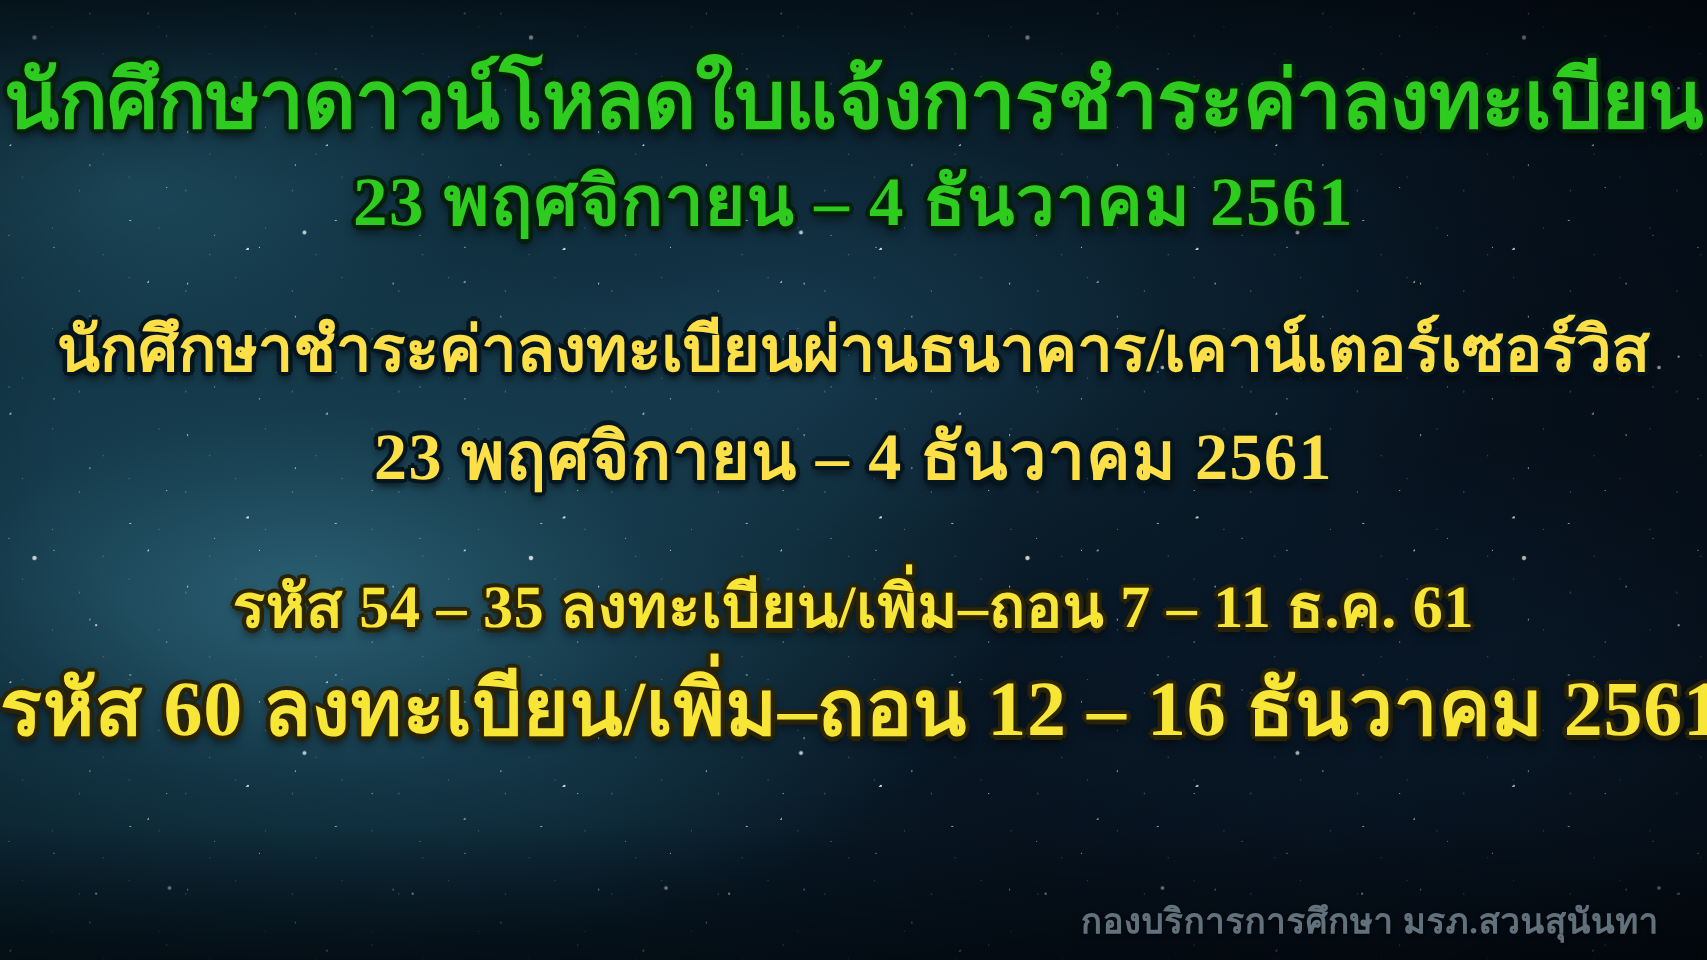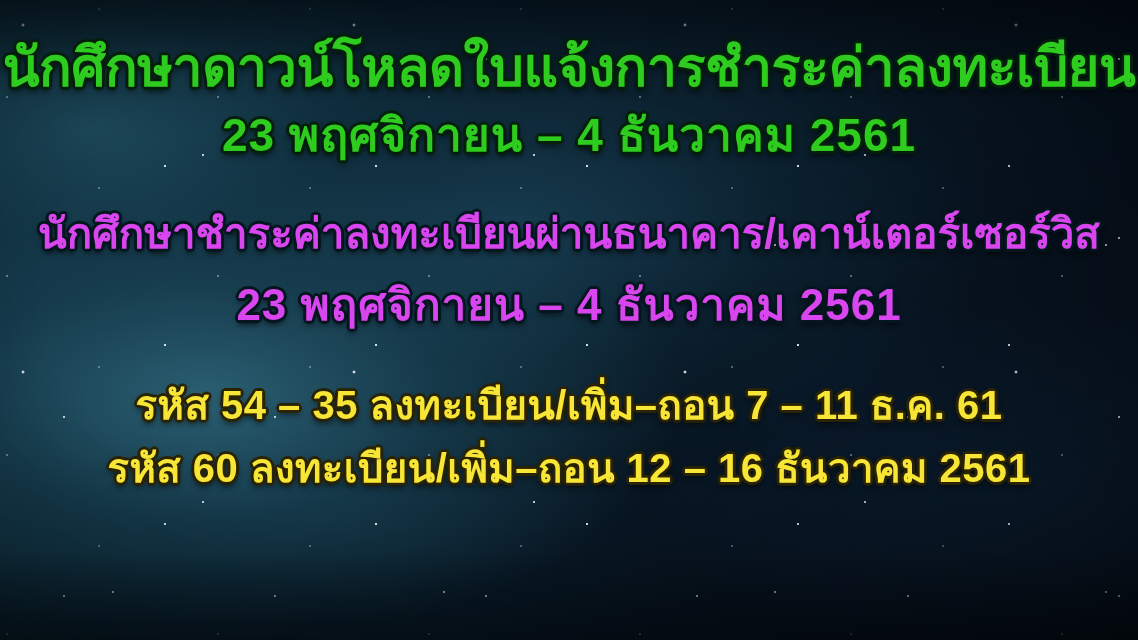--- a/index.html
+++ b/index.html
@@ -8,21 +8,21 @@
     padding: 0;
     background: #000;
   }
 
   
   .poster {
     position: relative;
     width: 1138px;
     height: 640px;
     overflow: hidden;
-    font-family: Liberation Sans, sans-serif;
+    font-family: Liberation Serif, serif;
     background-color: #071520;
     user-select: none;
   }
 
   
   .bg-base {
     position: absolute;
     inset: 0;
     background:
       radial-gradient(ellipse 60% 55% at 18% 62%, #2a5f72 0%, rgba(28,74,92,0.55) 35%, rgba(12,36,50,0) 70%),
@@ -121,21 +121,21 @@
     text-shadow:
       -2px -2px 0 #04200c, 0 -2px 0 #04200c, 2px -2px 0 #04200c,
       -2px  0   0 #04200c, 2px  0   0 #04200c,
       -2px  2px 0 #04200c, 0  2px 0 #04200c, 2px  2px 0 #04200c,
       -3px  0   0 #04200c, 3px  0   0 #04200c,
        0   3px 0 #04200c, 0  -3px 0 #04200c,
        0    4px 7px rgba(0,0,0,0.85);
   }
 
   .white {
-    color: #d946ef;
+    color: #fde047;
     text-align: center;
   }
 
   .yellow {
     color: #f7e636;
     text-shadow:
       -2px -2px 0 #2a2305, 0 -2px 0 #2a2305, 2px -2px 0 #2a2305,
       -2px  0   0 #2a2305, 2px  0   0 #2a2305,
       -2px  2px 0 #2a2305, 0  2px 0 #2a2305, 2px  2px 0 #2a2305,
       -3px  0   0 #2a2305, 3px  0   0 #2a2305,
@@ -144,21 +144,21 @@
   }
 
   
   #title-line-1   { top: 40px;  font-size: 54px; letter-spacing: -0.5px; }
   #title-line-2   { top: 112px; font-size: 46px; letter-spacing: 1px; }
 
   #payment-line-1 { top: 213px; font-size: 42px; letter-spacing: 0px; }
   #payment-line-2 { top: 283px; font-size: 44px; letter-spacing: 1px; }
 
   #code-line-1    { top: 385px; font-size: 40px; letter-spacing: 0.5px; }
-  #code-line-2    { top: 448px; font-size: 40px; letter-spacing: 0.5px; }
+  #code-line-2    { top: 448px; font-size: 52px; letter-spacing: 0.5px; }
   #code-line-3    { top: 521px; font-size: 40px; letter-spacing: 0.5px; }
 
   .footer {
     position: absolute;
     right: 32px;
     bottom: 8px;
     font-size: 23px;
     font-weight: 600;
     color: #7c8f9b;
     opacity: 0.78;
@@ -187,15 +187,16 @@
 
     <div class="line white outline-dark" id="payment-line-1">นักศึกษาชำระค่าลงทะเบียนผ่านธนาคาร/เคาน์เตอร์เซอร์วิส</div>
 
     <div class="line white outline-dark" id="payment-line-2">23 พฤศจิกายน – 4 ธันวาคม 2561</div>
 
     <div class="line yellow" id="code-line-1">รหัส 54 – 35 ลงทะเบียน/เพิ่ม–ถอน 7 – 11 ธ.ค. 61</div>
 
     <div class="line yellow" id="code-line-2">รหัส 60 ลงทะเบียน/เพิ่ม–ถอน 12 – 16 ธันวาคม 2561</div>
 
 
+    <div class="footer">กองบริการการศึกษา มรภ.สวนสุนันทา</div>
 
   </div>
 </div>
 
 </body></html>

